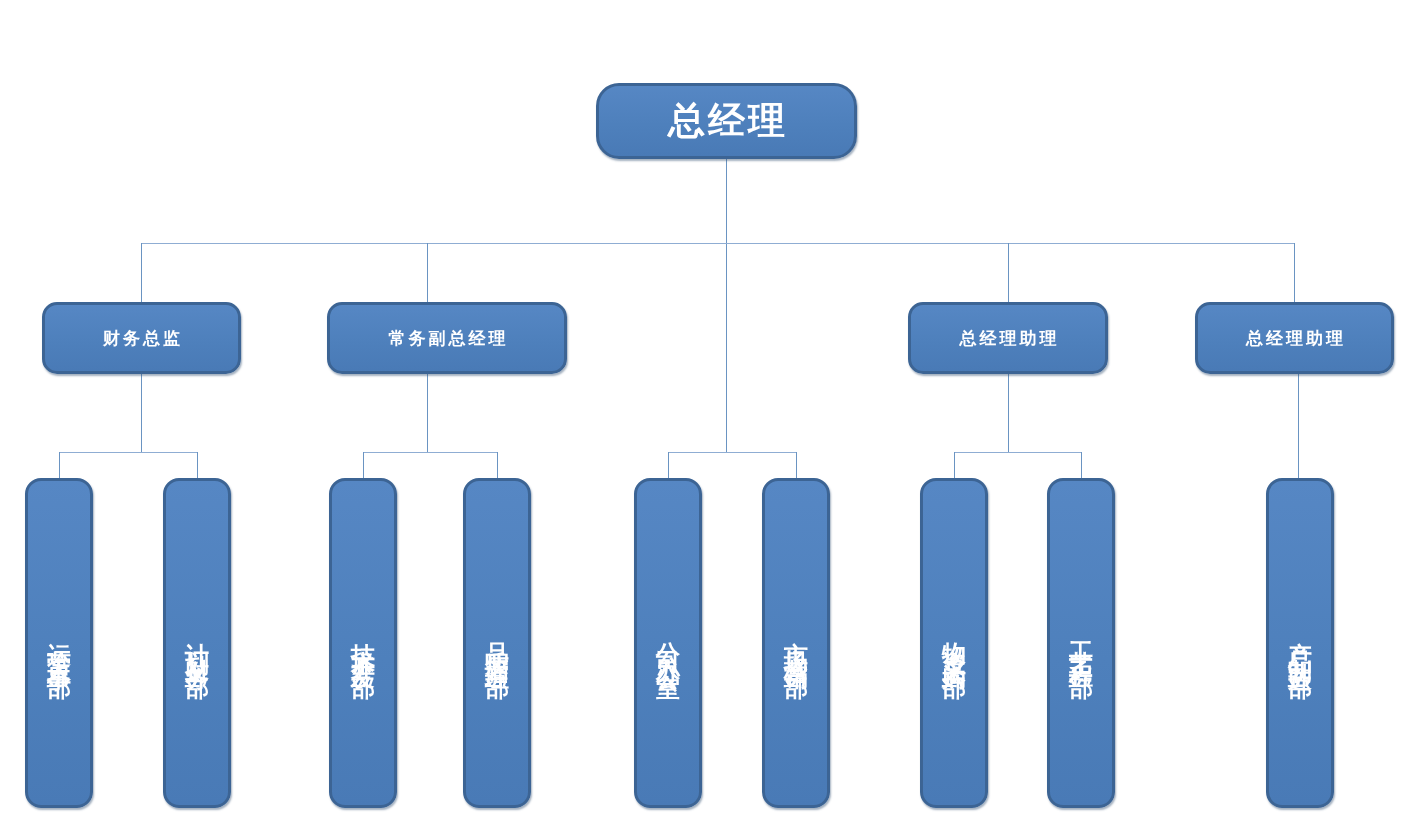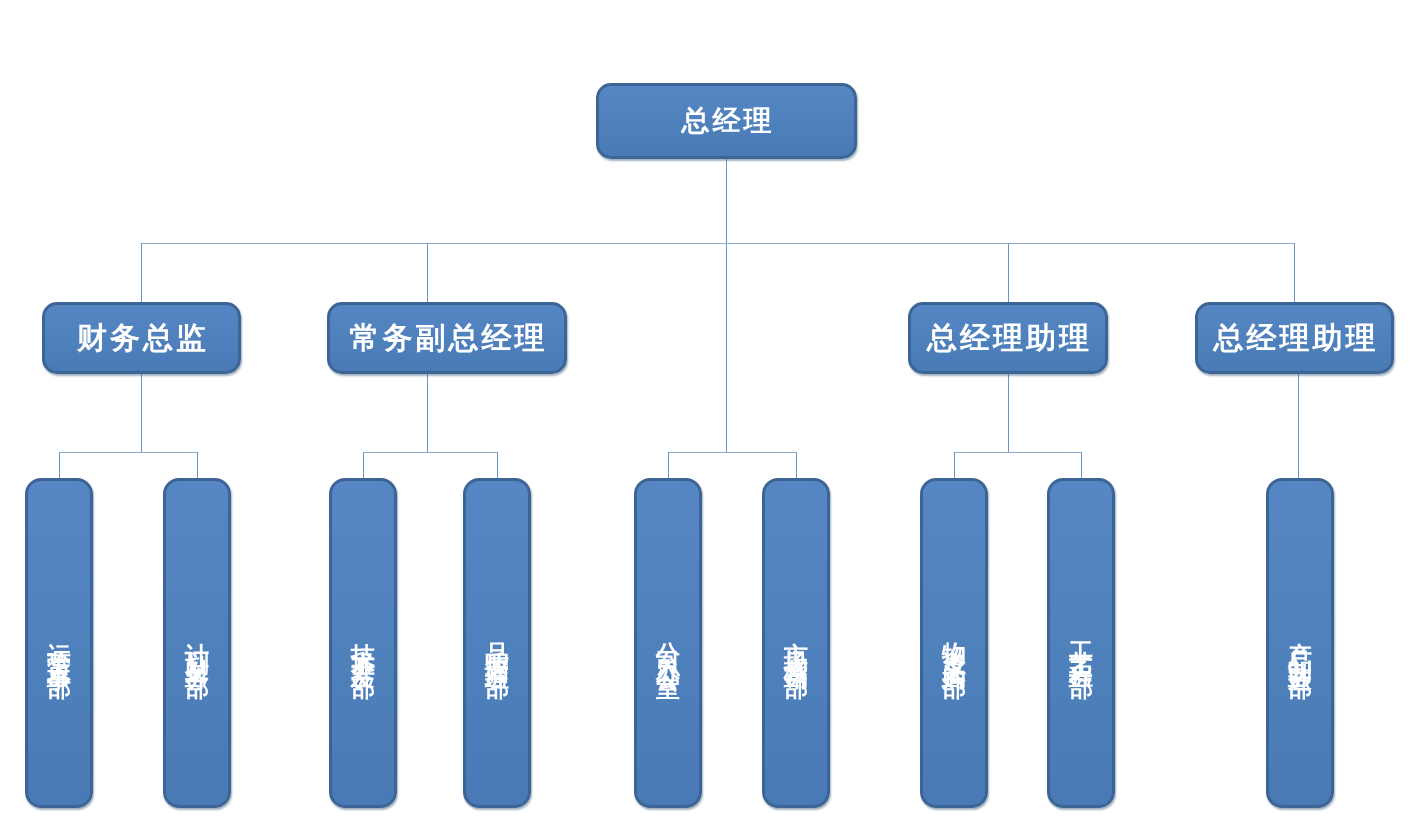--- a/index.html
+++ b/index.html
@@ -35,22 +35,22 @@
     display: flex;
     align-items: center;
     justify-content: center;
     text-align: center;
   }
   .node .label-h {
     letter-spacing: 3px;
     text-indent: 3px;
     white-space: nowrap;
   }
-  .node-root { font-size: 28px; }
-  .node-l2   { font-size: 30px; }
+  .node-root { font-size: 37px; border-radius: 23px; }
+  .node-l2   { font-size: 17px; }
   .node-l3 .label-v {
     writing-mode: vertical-rl;
     text-orientation: upright;
     font-size: 24px;
     letter-spacing: 8px;
     line-height: 1;
   }
   
   #n-root { left: 596px; top: 83px; width: 261px; height: 76px; }
   

